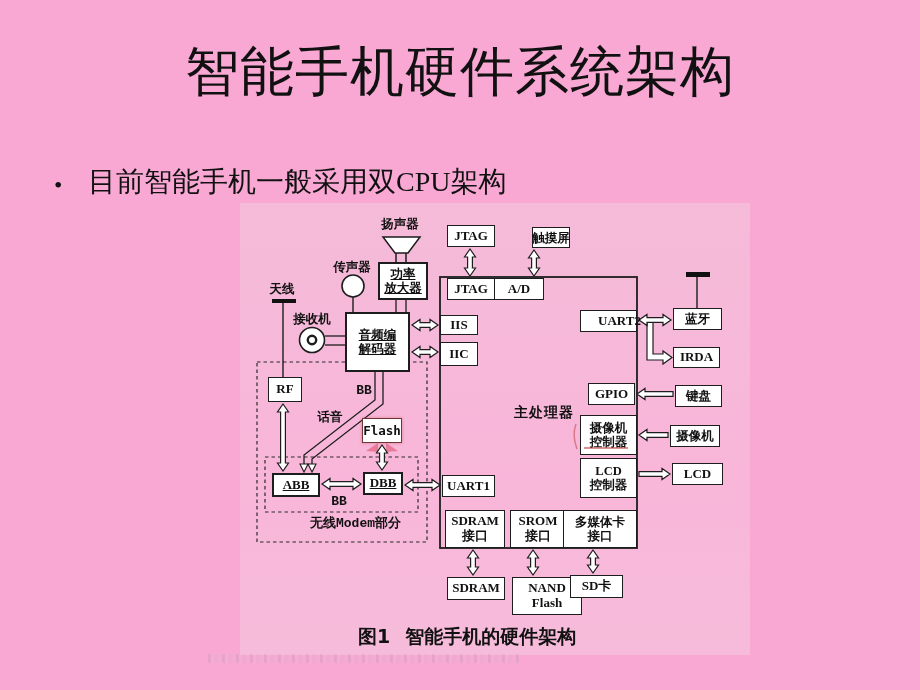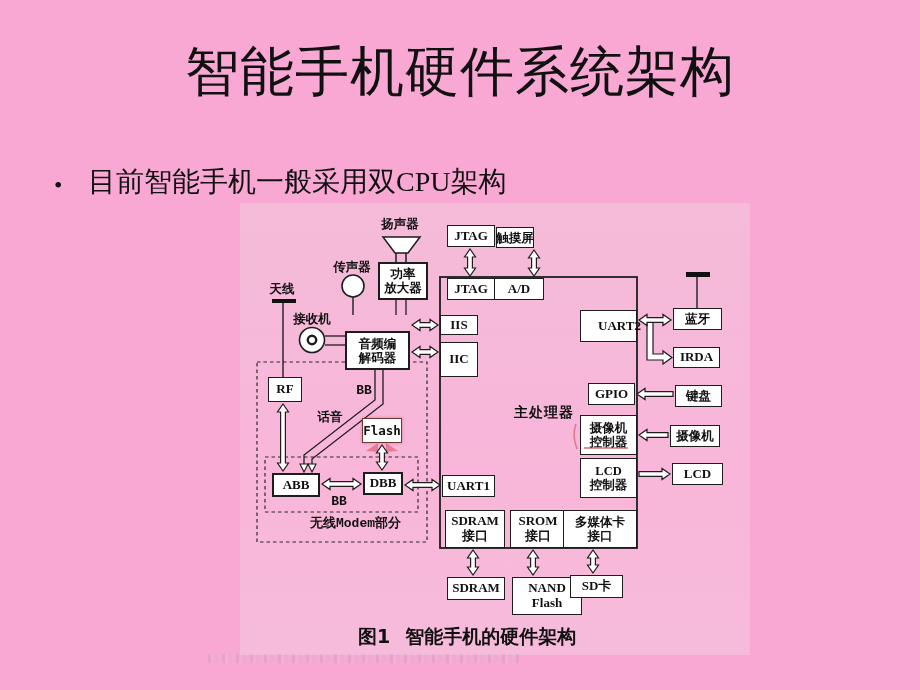--- a/index.html
+++ b/index.html
@@ -10,21 +10,21 @@
   .bullet-dot{position:absolute;left:54px;top:172px;font-size:24px;}
   .bullet-text{position:absolute;left:88px;top:163px;font-size:28px;white-space:nowrap;}
   .scan-tint{position:absolute;left:240px;top:203px;width:510px;height:452px;
          background:linear-gradient(180deg,rgba(234,231,227,.30),rgba(246,244,241,.18) 60%,rgba(240,238,235,.28));
          pointer-events:none;}
   svg.wires{position:absolute;left:0;top:0;}
   .dbox{position:absolute;box-sizing:border-box;background:#fff;border:1.5px solid #1d1d1d;
         display:flex;flex-direction:column;align-items:center;justify-content:center;
         font-weight:bold;font-size:13px;line-height:1.12;text-align:center;white-space:nowrap;}
   .dbox.cjk{font-size:12.5px;}
-  .thick{border-width:2px;}
+  .thick{border-width:2px;text-decoration:underline;}
   .flash-box{border-color:#6f3434;box-shadow:0 0 3px rgba(210,80,95,.55);
         font-family:"DejaVu Sans Mono","Liberation Mono",monospace;font-size:12.5px;}
   .dlabel{position:absolute;font-weight:bold;font-size:12.5px;text-align:center;white-space:nowrap;font-family:Liberation Mono, monospace;}
   .proc-label{font-size:14px;letter-spacing:1px;}
   .caption{position:absolute;left:358px;top:624px;display:flex;gap:15px;
         font-family:"DejaVu Sans","Liberation Sans",sans-serif;font-weight:bold;font-size:19px;}
   .redline{position:absolute;left:584px;top:447px;width:44px;height:2px;background:rgba(185,58,58,.55);}
   .noise-band{position:absolute;left:208px;top:654px;width:312px;height:9px;opacity:.55;
         background:repeating-linear-gradient(90deg,rgba(140,140,158,.28) 0 3px,rgba(235,232,228,.10) 3px 6px,
         rgba(158,172,196,.22) 6px 10px,rgba(205,190,183,.16) 10px 14px);filter:blur(.4px);}
@@ -112,36 +112,36 @@
         <polygon points="382,445 387.5,453 384.4,453 384.4,462 387.5,462 382,470 376.5,462 379.6,462 379.6,453 376.5,453" fill="#fff" stroke="#1d1d1d" stroke-width="1.2"></polygon>
         <polygon points="473,550 478.5,558 475.4,558 475.4,567 478.5,567 473,575 467.5,567 470.6,567 470.6,558 467.5,558" fill="#fff" stroke="#1d1d1d" stroke-width="1.2"></polygon>
         <polygon points="533,550 538.5,558 535.4,558 535.4,567 538.5,567 533,575 527.5,567 530.6,567 530.6,558 527.5,558" fill="#fff" stroke="#1d1d1d" stroke-width="1.2"></polygon>
         <polygon points="593,550 598.5,558 595.4,558 595.4,565 598.5,565 593,573 587.5,565 590.6,565 590.6,558 587.5,558" fill="#fff" stroke="#1d1d1d" stroke-width="1.2"></polygon>
       </g>
   </svg>
 
   <div class="dbox" style="left:447px;top:225px;width:48px;height:22px;">
       <span>JTAG</span>
     </div>
-  <div class="dbox cjk" style="left:496px;top:227px;width:38px;height:21px;">
+  <div class="dbox cjk" style="left:532px;top:227px;width:38px;height:21px;">
       <span>触摸屏</span>
     </div>
   <div class="dbox" style="left:447px;top:278px;width:48px;height:22px;">
       <span>JTAG</span>
     </div>
   <div class="dbox" style="left:494px;top:278px;width:50px;height:22px;">
       <span>A/D</span>
     </div>
   <div class="dbox" style="left:440px;top:315px;width:38px;height:20px;">
       <span>IIS</span>
     </div>
-  <div class="dbox" style="left:440px;top:342px;width:38px;height:35px;">
+  <div class="dbox" style="left:440px;top:342px;width:38px;height:24px;">
       <span>IIC</span>
     </div>
-  <div class="dbox" style="left:580px;top:310px;width:57px;height:32px;padding-left:22px;">
+  <div class="dbox" style="left:580px;top:310px;width:57px;height:22px;padding-left:22px;">
       <span>UART2</span>
     </div>
   <div class="dbox cjk" style="left:673px;top:308px;width:49px;height:22px;">
       <span>蓝牙</span>
     </div>
   <div class="dbox" style="left:673px;top:347px;width:47px;height:21px;text-align:center;">
       <span>IRDA</span>
     </div>
   <div class="dbox" style="left:588px;top:383px;width:47px;height:22px;">
       <span>GPIO</span>
@@ -164,21 +164,21 @@
       <span>LCD</span>
     </div>
   <div class="dbox" style="left:442px;top:475px;width:53px;height:22px;">
       <span>UART1</span>
     </div>
 
   <div class="dbox cjk thick" style="left:378px;top:262px;width:50px;height:38px;">
     <span>功率</span>
     <span>放大器</span>
   </div>
-  <div class="dbox cjk thick" style="left:345px;top:331px;width:65px;height:39px;">
+  <div class="dbox cjk thick" style="left:345px;top:312px;width:65px;height:60px;">
     <span>音频编</span>
     <span>解码器</span>
   </div>
 
   <div class="dbox" style="left:268px;top:377px;width:34px;height:25px;">
       <span>RF</span>
     </div>
   <div class="dbox flash-box" style="left:362px;top:418px;width:40px;height:25px;">
       <span>Flash</span>
     </div>

